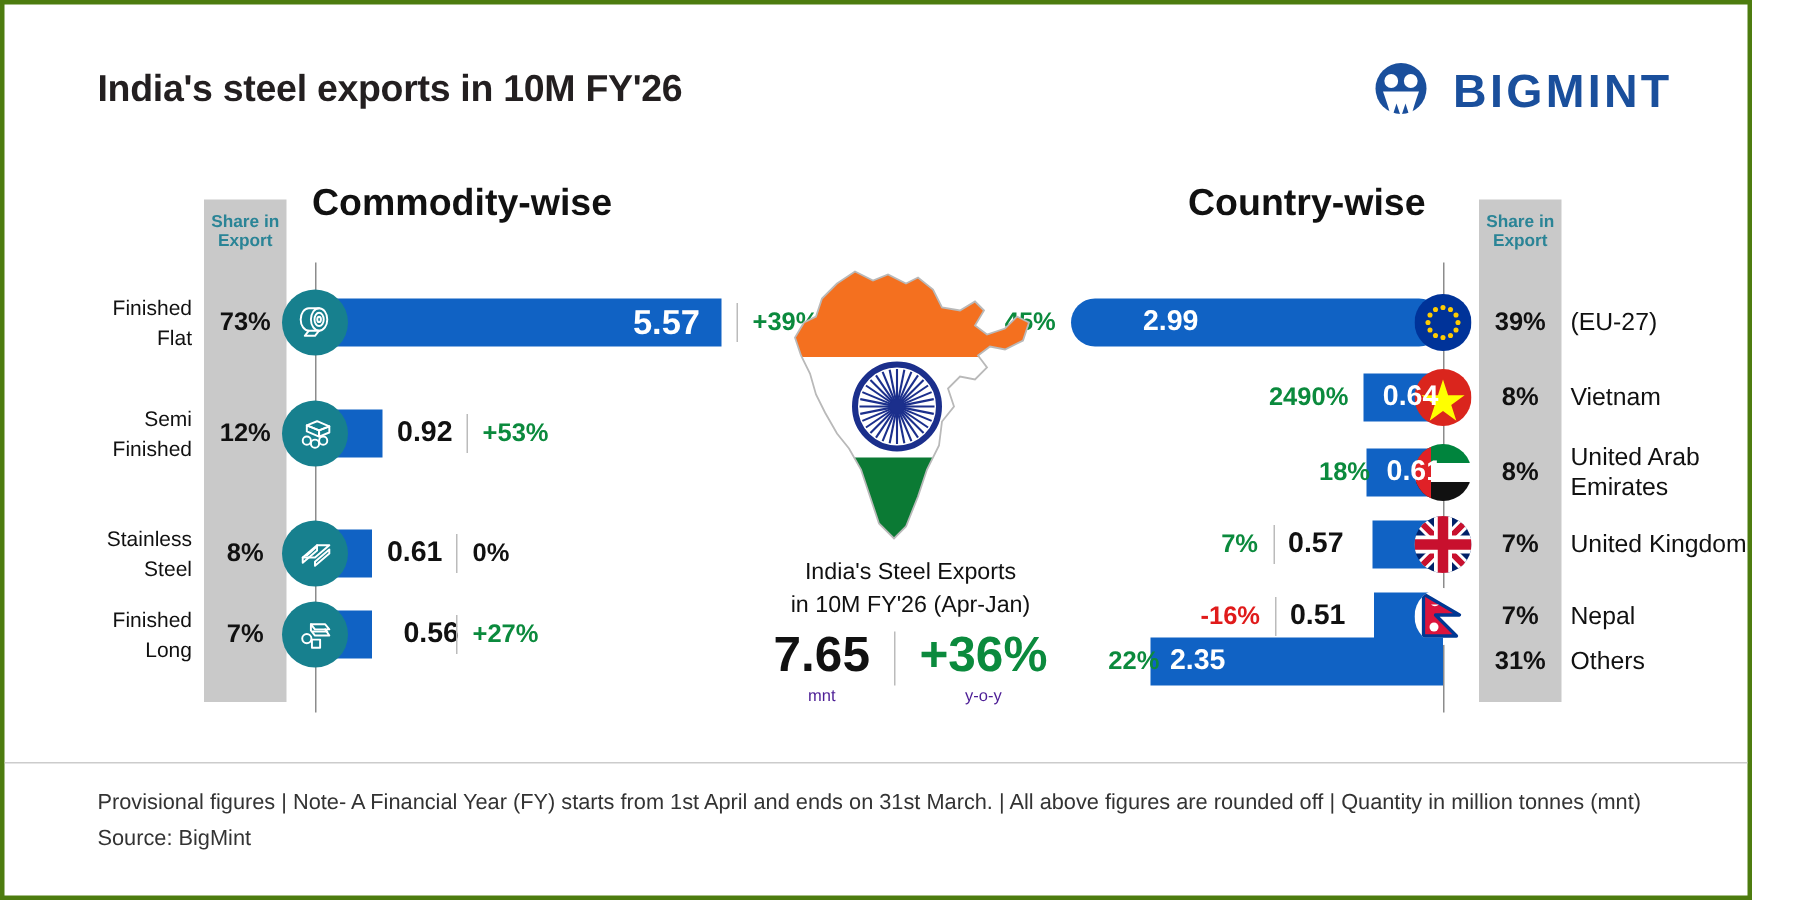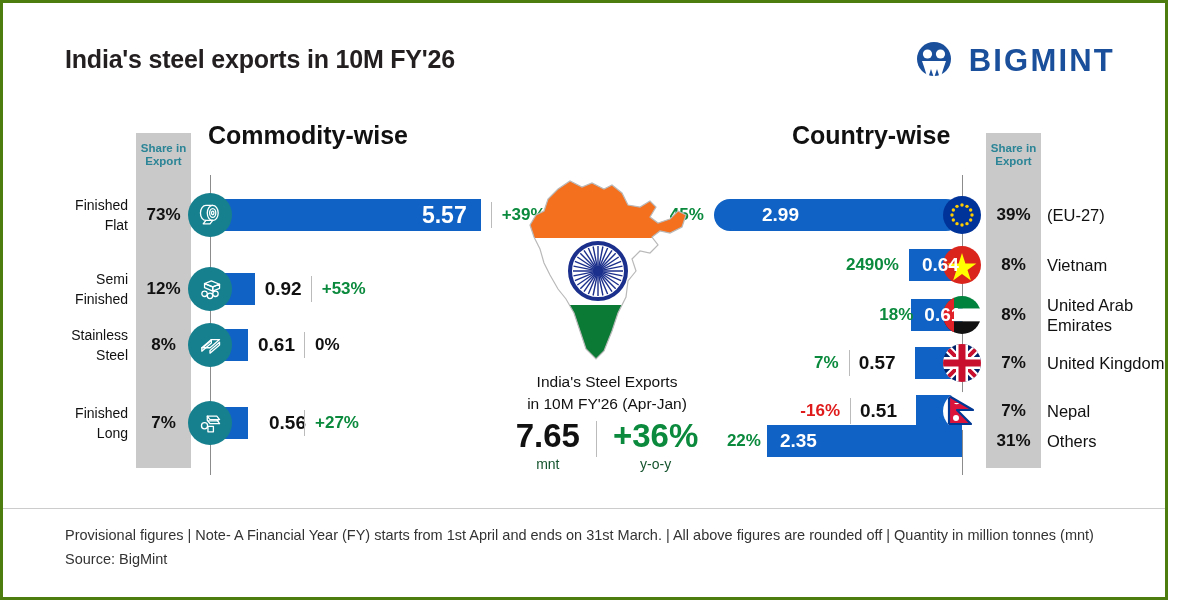--- a/index.html
+++ b/index.html
@@ -146,21 +146,21 @@
     position: absolute; left: 470px; top: 368px; width: 268px;
     text-align: center; font-size: 15.5px; color: #111111; line-height: 22px;
   }
   .centre-stats {
     position: absolute; left: 470px; top: 415px; width: 268px;
     display: flex; align-items: flex-start; justify-content: center; gap: 16px;
   }
   .stat { text-align: center; }
   .stat-big { font-size: 33px; font-weight: bold; color: #111111; line-height: 36px; }
   .stat-big.green { color: #0b8a3d; }
-  .stat-sub { font-size: 14px; color: #14532d; line-height: 20px; }
+  .stat-sub { font-size: 11px; color: #4c1d95; line-height: 20px; }
   .stat-divider { width: 1px; height: 36px; background: #bbbbbb; margin-top: 3px; }
 
   
   .footer-rule {
     position: absolute; left: 0; top: 505px; width: 1200px; height: 1px; background: #cccccc;
   }
   .footer {
     position: absolute; left: 62px; top: 520px; width: 1100px;
     font-size: 14.5px; color: #333333; line-height: 24px;
   }
@@ -237,21 +237,21 @@
             <path d="M26 19 v6 l10 -4 v-6 z"></path>
             <circle cx="14" cy="29" r="4"></circle>
             <circle cx="22" cy="32" r="4"></circle>
             <circle cx="30" cy="29" r="4"></circle>
           </svg>
         </div>
         <div class="l-val-out" style="left: 261.712px;">0.92</div>
         <div class="sep" style="left: 307.712px;"></div>
         <div class="l-chg pos" style="left: 318.712px;">+53%</div>
       </div>
-      <div class="row l-row" style="top: 314px; padding-left: 16px;">
+      <div class="row l-row" style="top: 338px; padding-left: 16px;">
         <div class="l-label">
           <div>Stainless</div>
           <div>Steel</div>
         </div>
         <div class="l-share">8%</div>
         <div class="l-bar" style="width: 38px;"></div>
         <div class="l-icon">
           <svg viewBox="0 0 44 44" width="30" height="30" fill="none" stroke="#ffffff" stroke-width="1.9" stroke-linejoin="round" stroke-linecap="round">
             <path d="M10 26 l14 -12 l12 0 l-14 12 z"></path>
             <path d="M10 26 v5 l14 -12 v-5"></path>
@@ -365,21 +365,21 @@
         <div class="sep" style="left: 847px;"></div>
         <div class="r-chg neg" style="left: 0px; width: 837px;">-16%</div>
         <div class="r-share">7%</div>
         <div class="r-label">
           <div>Nepal</div>
         </div>
       </div>
       <div class="row r-row" style="top: 410px; left: 0px; width: 1200px;">
         <div class="r-bar" style="left: 763.95px; width: 195.05px;"></div>
         <div class="r-val-in" style="left: 776.95px;">2.35</div>
-        <div class="r-chg pos" style="left: 4px; width: 753.95px; padding-left: 48px;">22%</div>
+        <div class="r-chg pos" style="left: 16px; width: 753.95px; padding-left: 48px;">22%</div>
         <div class="r-share">31%</div>
         <div class="r-label">
           <div>Others</div>
         </div>
       </div>
     </div>
 
   <div class="map-wrap">
     <svg viewBox="0 0 210 200" width="210" height="200">
       <defs>

